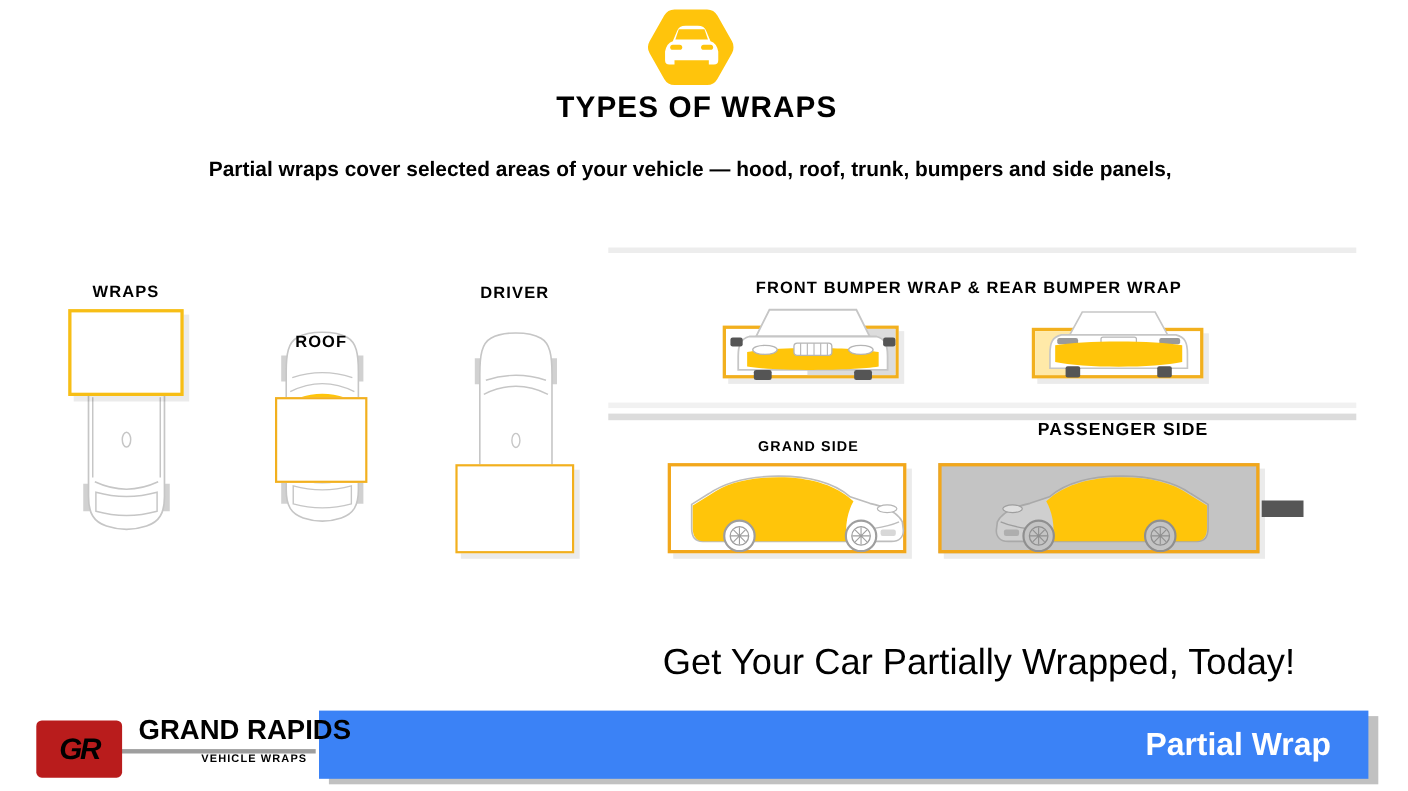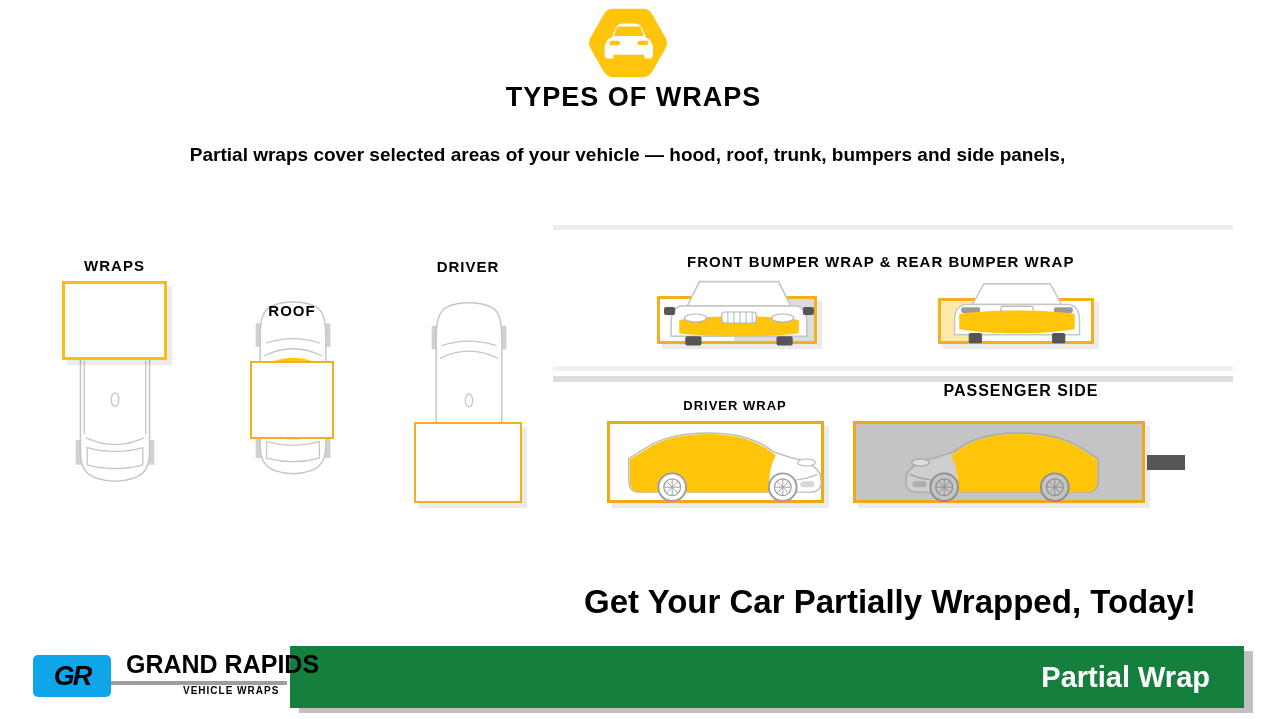--- a/index.html
+++ b/index.html
@@ -53,30 +53,30 @@
   .car-top3 { left:428px; top:286px; width:82px; height:216px; z-index:1; }
   .car-front { left:663px; top:277px; width:152px; height:72px; }
   .car-rear  { left:946px; top:279px; width:142px; height:68px; }
   .car-sideL { left:612px; top:425px; width:230px; height:77px; }
   .car-sideR { left:862px; top:425px; width:276px; height:77px; transform:scaleX(-1); }
   .car-sideR .sil { fill:#cfcfcf; }
   .car-sideR .wheelfill { fill:#c4c4c4; }
 
   
   .cta-text { left:540px; top:583px; width:700px; text-align:center;
-    font-size:33px; font-weight:700; color:#000; letter-spacing:0px; z-index:5; white-space:nowrap; }
-  .logo-box { left:33px; top:655px; width:78px; height:42px; background:#0ea5e9;
+    font-size:33px; font-weight:400; color:#000; letter-spacing:0px; z-index:5; white-space:nowrap; }
+  .logo-box { left:33px; top:655px; width:78px; height:52px; background:#b91c1c;
     border-radius:5px; display:flex; align-items:center; justify-content:center; z-index:5; }
   .logo-mono { font-size:27px; font-weight:900; font-style:italic; color:#000; letter-spacing:-2px; }
   .company-name { left:126px; top:650px; width:260px; font-size:25px; font-weight:900;
     color:#000; letter-spacing:0px; z-index:5; white-space:nowrap; }
   .company-rule { left:72px; top:681px; width:215px; height:4px; background:#9e9e9e; z-index:4; }
   .company-tagline { left:183px; top:685px; width:120px; font-size:10px; font-weight:700;
     color:#000; letter-spacing:1px; z-index:5; }
-  .banner { left:290px; top:646px; width:954px; height:62px; background:#15803d; z-index:3;
+  .banner { left:290px; top:646px; width:954px; height:62px; background:#3b82f6; z-index:3;
     box-shadow:9px 5px 0 #c1c1c1; display:flex; align-items:center; justify-content:flex-end; }
   .banner-label { color:#fff; font-size:29px; font-weight:900; padding-right:34px; letter-spacing:0px; }
 
   svg { display:block; width:100%; height:100%; }
   .stroke { fill:#fff; stroke:#c6c6c6; stroke-width:1.6; }
   .stroke-n { fill:none; stroke:#c6c6c6; stroke-width:1.4; }
   .yellow { fill:#ffc50a; }
   .darkbit { fill:#555; }
   .graybit { fill:#9a9a9a; }
 </style>
@@ -101,21 +101,21 @@
   </div>
 
   <div class="abs rule rule-a"></div>
   <div class="abs rule rule-b"></div>
   <div class="abs rule rule-c"></div>
 
   <div class="abs area-label lbl-hood">WRAPS</div>
   <div class="abs area-label lbl-roof">ROOF</div>
   <div class="abs area-label lbl-trunk">DRIVER</div>
   <div class="abs area-label lbl-bumpers">FRONT BUMPER WRAP &amp; REAR BUMPER WRAP</div>
-  <div class="abs area-label lbl-driver">DRIVER WRAP</div>
+  <div class="abs area-label lbl-driver">GRAND SIDE</div>
   <div class="abs area-label lbl-passenger">PASSENGER SIDE</div>
 
   <div class="abs car car-top1">
     <svg viewBox="0 0 90 196">
       <path class="graybit" d="M4,28 h8 v26 h-8 Z M78,28 h8 v26 h-8 Z M4,150 h8 v26 h-8 Z M78,150 h8 v26 h-8 Z" opacity="0.45"></path>
       <path class="stroke" d="M20,10 C32,3 58,3 70,10 C79,15 81,26 81,44 L81,162 C81,178 76,186 64,190 C52,194 38,194 26,190 C14,186 9,178 9,162 L9,44 C9,26 11,15 20,10 Z"></path>
       <path class="stroke-n" d="M15,50 Q45,40 75,50"></path>
       <path class="stroke-n" d="M13,64 Q45,48 77,64"></path>
       <path class="stroke-n" d="M15,148 Q45,162 75,148"></path>
       <path class="stroke-n" d="M13,68 L13,144 M77,68 L77,144"></path>

